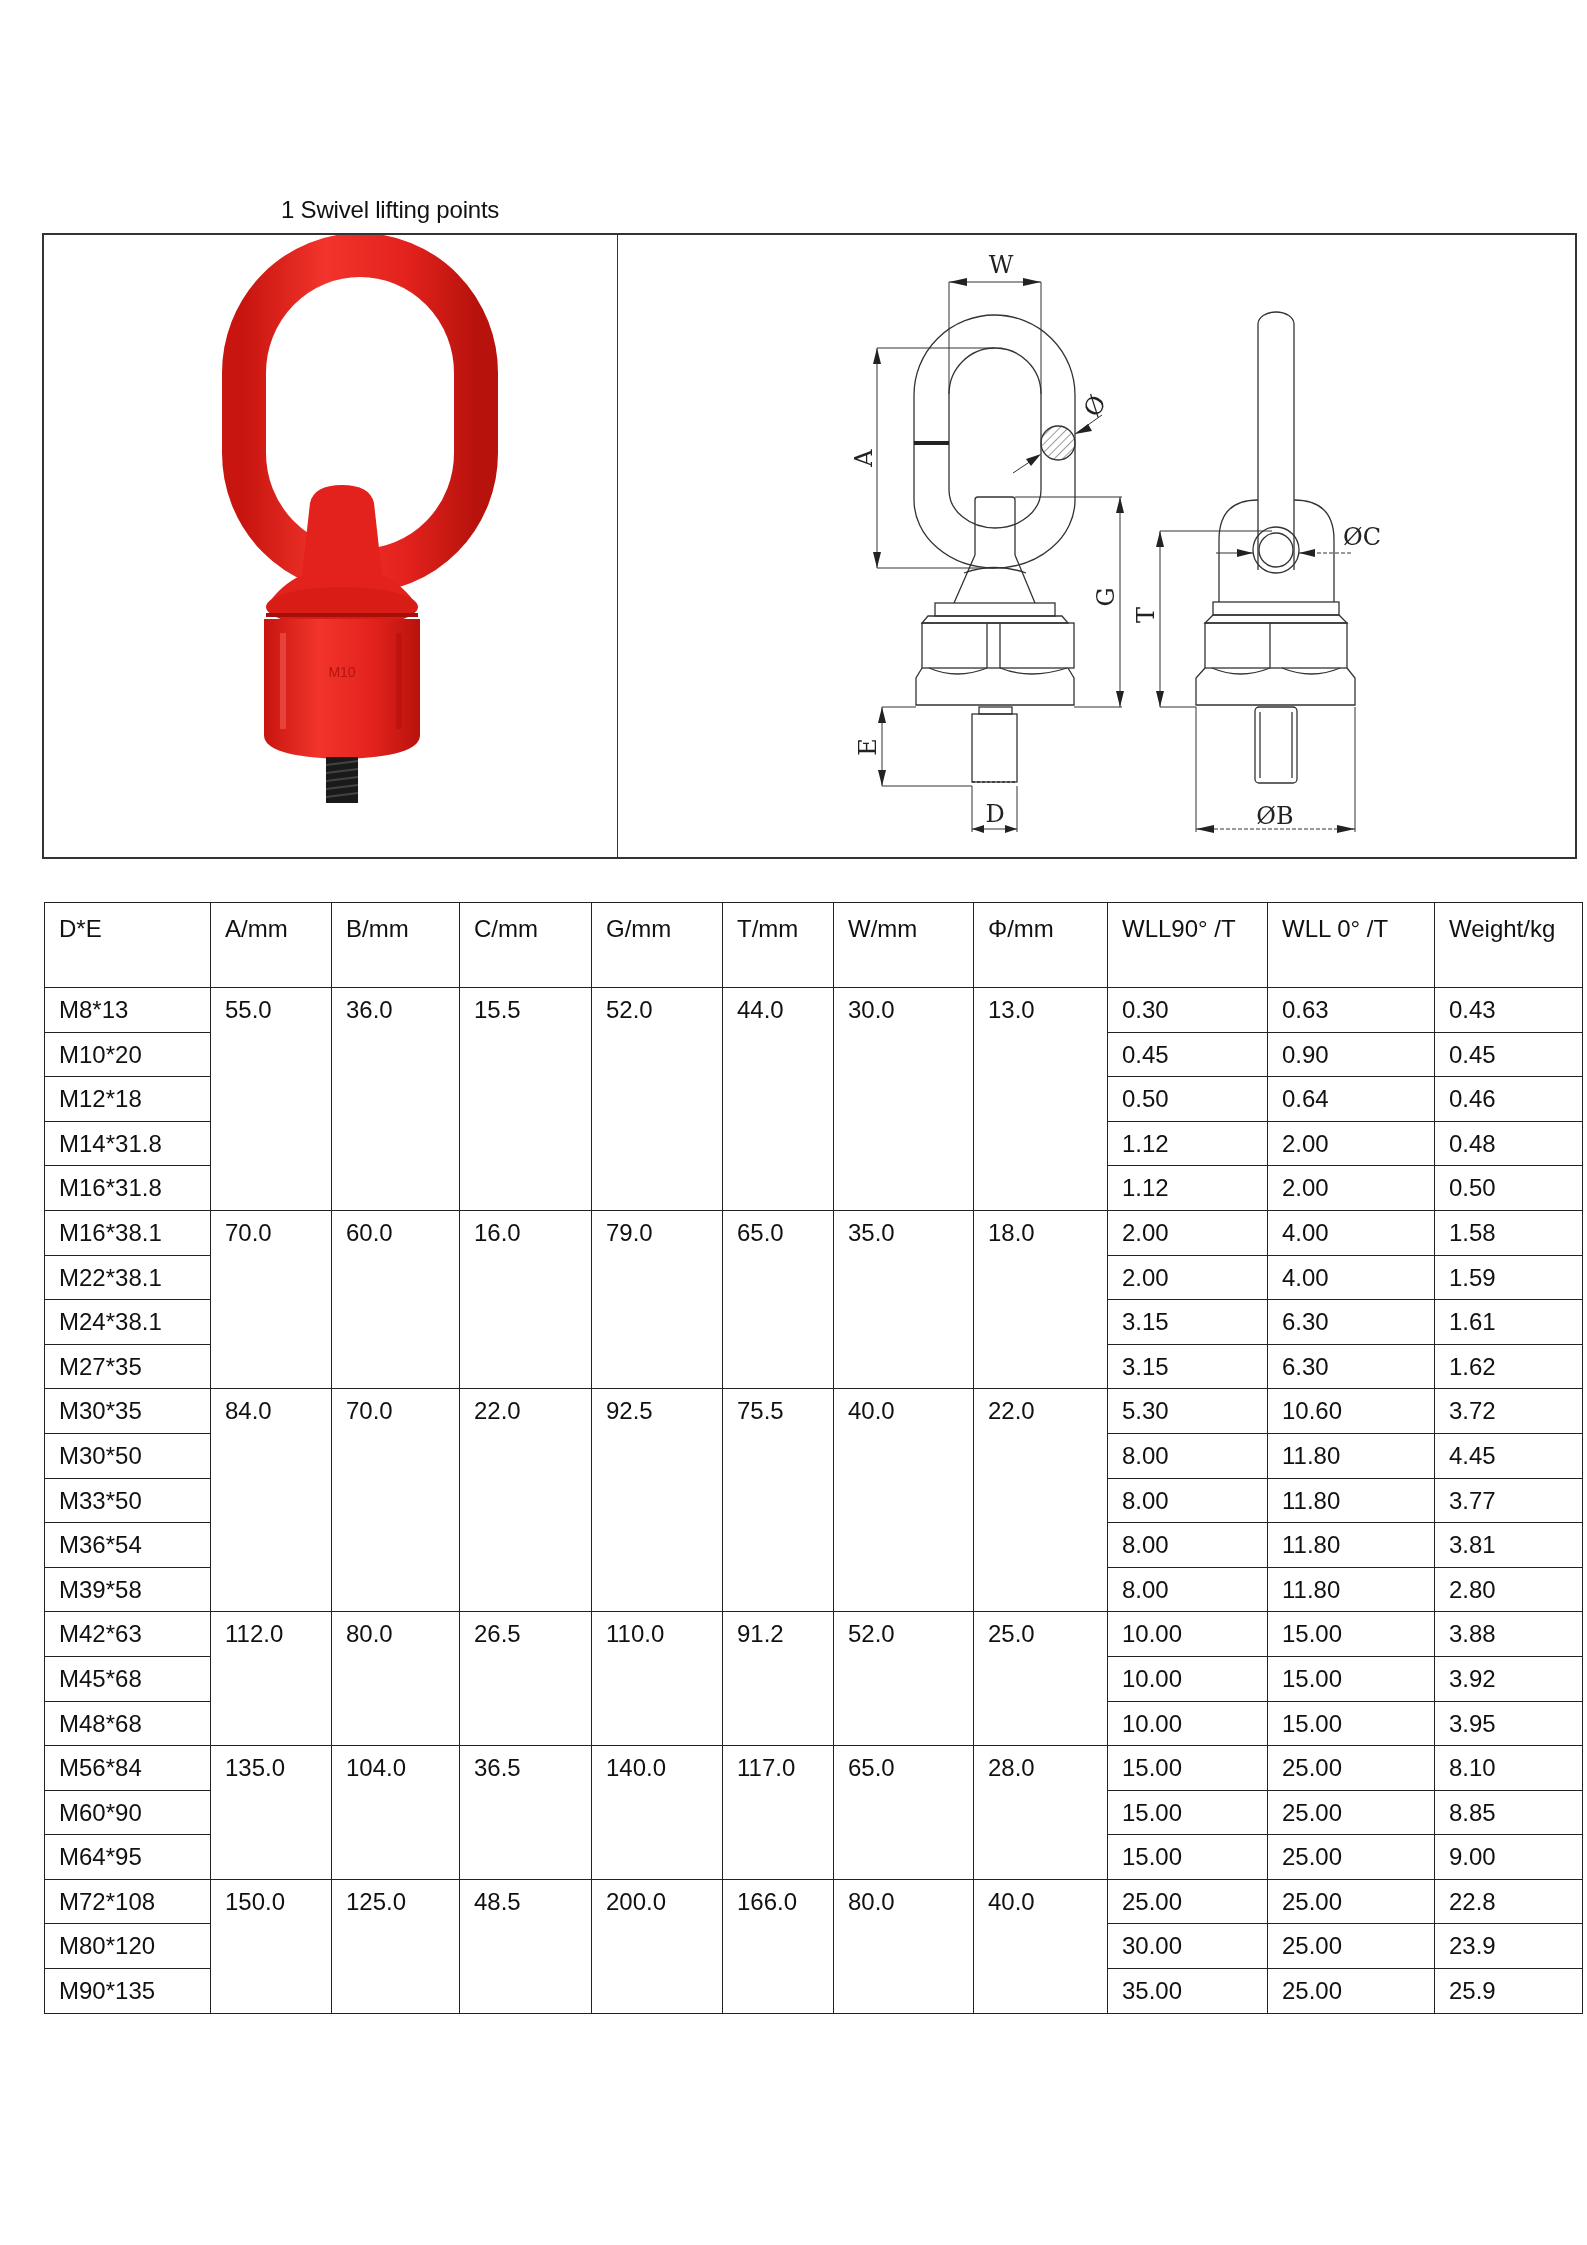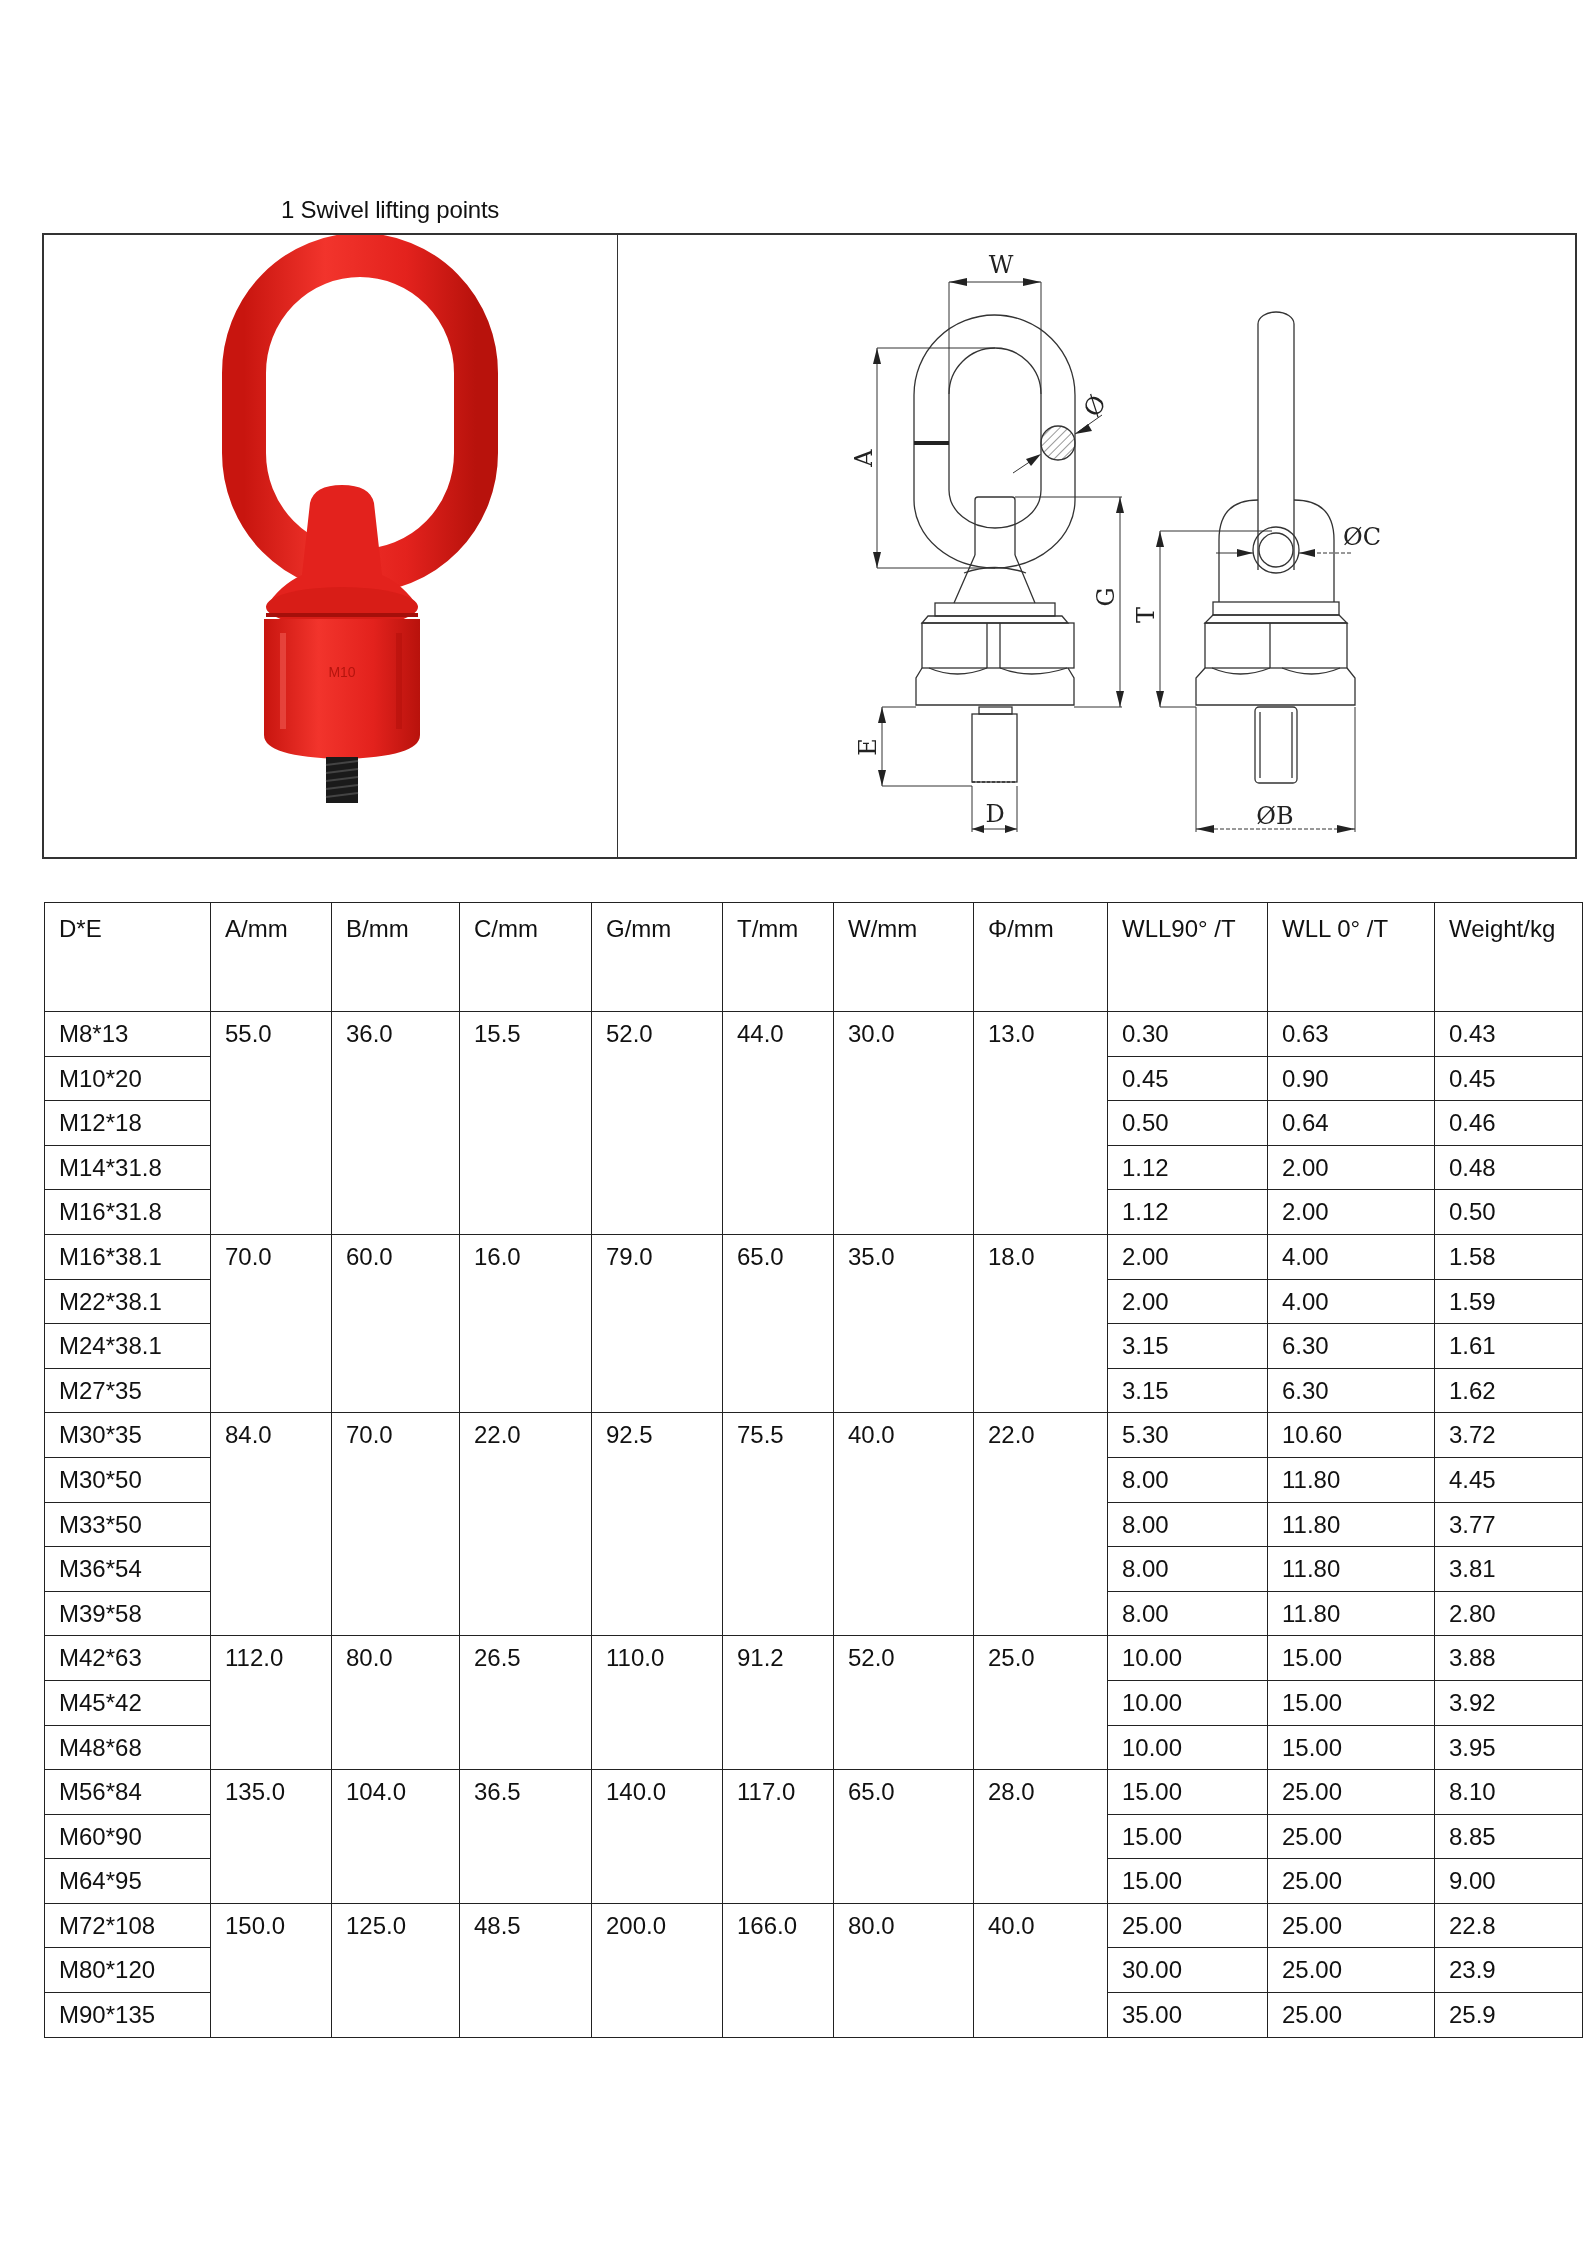--- a/index.html
+++ b/index.html
@@ -5,21 +5,21 @@
   html, body { margin: 0; padding: 0; background: #ffffff; }
   body { width: 1587px; height: 2245px; position: relative; font-family: "Liberation Sans", sans-serif; color: #111; overflow: hidden; }
   .section-title { position: absolute; left: 237px; top: 196px; font-size: 24px; letter-spacing: -0.2px; margin-left: 44px; }
   .figure-box { position: absolute; left: 42px; top: 233px; width: 1535px; height: 626px; border: 2px solid #333; box-sizing: border-box; }
   .figure-divider { position: absolute; left: 573px; top: 0; width: 0; height: 100%; border-left: 1.5px solid #333; }
   .photo-cell { position: absolute; left: 0; top: 0; width: 573px; height: 100%; }
   .drawing-cell { position: absolute; left: 575px; top: 0; right: 0; height: 100%; }
   svg { position: absolute; left: 0; top: 0; }
   .spec-table { position: absolute; left: 44px; top: 902px; border-collapse: collapse; table-layout: fixed; font-size: 24px; }
   .spec-table td, .spec-table th { border: 1.5px solid #222; padding: 0 0 0 14px; vertical-align: top; font-weight: normal; text-align: left; white-space: nowrap; }
-  .spec-table thead th { height: 109px; padding-top: 12px; box-sizing: border-box; }
+  .spec-table thead th { height: 85px; padding-top: 12px; box-sizing: border-box; }
   .spec-table tbody td { height: 44.6px; padding-top: 8px; box-sizing: border-box; line-height: 28px; }
 </style>
 </head>
 <body>
 
 <div class="section-title">1 Swivel lifting points</div>
 
 <div class="figure-box">
 
   <div class="photo-cell">
@@ -323,21 +323,21 @@
         <td rowspan="3">26.5</td>
         <td rowspan="3">110.0</td>
         <td rowspan="3">91.2</td>
         <td rowspan="3">52.0</td>
         <td rowspan="3">25.0</td>
         <td>10.00</td>
         <td>15.00</td>
         <td>3.88</td>
       </tr>
       <tr>
-        <td>M45*42</td>
+        <td>M45*68</td>
         <td>10.00</td>
         <td>15.00</td>
         <td>3.92</td>
       </tr>
       <tr>
         <td>M48*68</td>
         <td>10.00</td>
         <td>15.00</td>
         <td>3.95</td>
       </tr>

